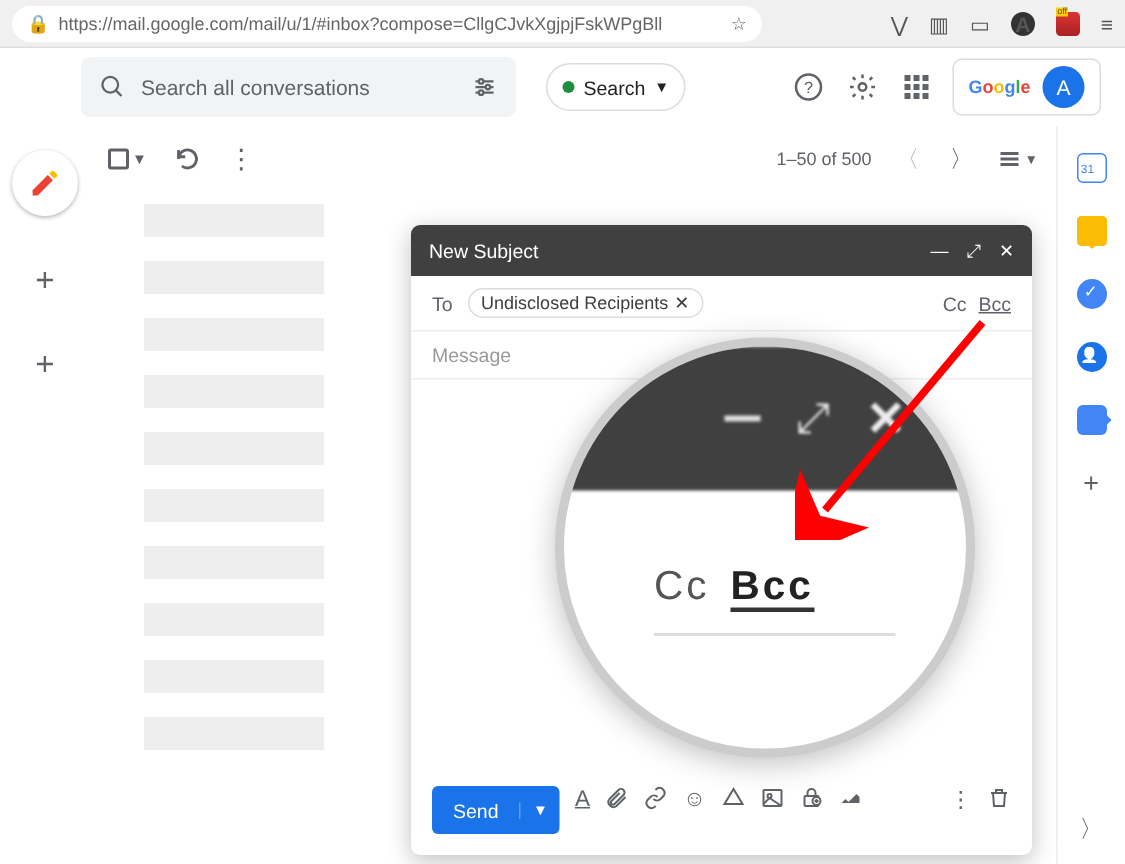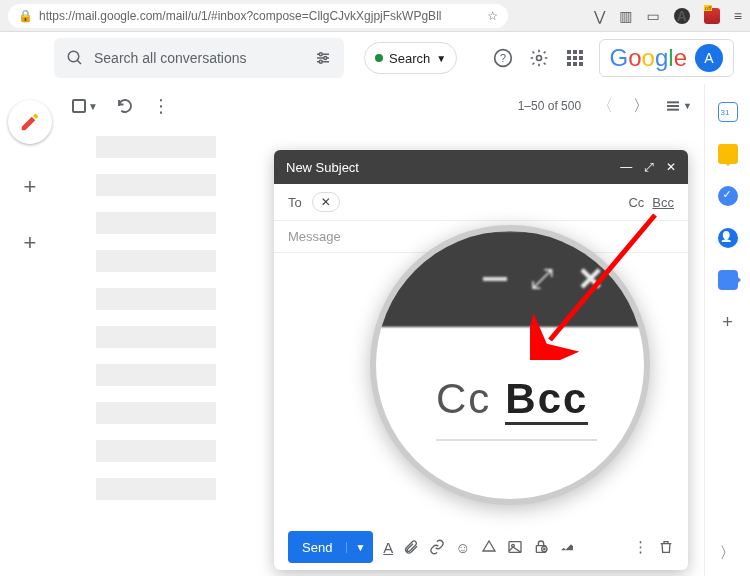--- a/index.html
+++ b/index.html
@@ -20,21 +20,21 @@
 .app-bar { height: 52px; display: flex; align-items: center; padding: 6px 16px 6px 54px; gap: 12px; }
 .search-box { width: 290px; height: 40px; background: #f1f3f4; border-radius: 6px; display: flex; align-items: center; padding: 0 12px; gap: 10px; color: #5f6368; font-size: 14px; }
 .search-box .tune { margin-left: auto; }
 .active-pill { height: 32px; border: 1px solid #dadce0; border-radius: 16px; display: flex; align-items: center; padding: 0 10px; gap: 6px; font-size: 13px; color: #202124; margin-left: 8px;}
 .active-pill .dot { width: 8px; height: 8px; background: #1e8e3e; border-radius: 50%; }
 .app-bar-right { margin-left: auto; display: flex; align-items: center; gap: 12px; }
 .icon-btn { width: 24px; height: 24px; display: inline-flex; align-items: center; justify-content: center; color: #5f6368; cursor: pointer; }
 .apps-grid { display: grid; grid-template-columns: repeat(3, 4px); grid-template-rows: repeat(3, 4px); gap: 2px; }
 .apps-grid div { background: #5f6368; }
 .google-box { border: 1px solid #dadce0; border-radius: 6px; padding: 4px 10px; display: flex; align-items: center; gap: 8px; }
-.google-logo { font-size: 24px; font-weight: 400; }
+.google-logo { font-size: 12px; font-weight: 700; }
 .google-logo span:nth-child(1){color:#4285f4}.google-logo span:nth-child(2){color:#ea4335}.google-logo span:nth-child(3){color:#fbbc05}.google-logo span:nth-child(4){color:#4285f4}.google-logo span:nth-child(5){color:#34a853}.google-logo span:nth-child(6){color:#ea4335}
 .avatar-big { width: 28px; height: 28px; border-radius: 50%; background: #1a73e8; color: #fff; display: flex; align-items: center; justify-content: center; font-size: 14px; font-weight: 500; }
 
 
 .main { display: flex; height: calc(576px - 32px - 52px); }
 .left-rail { width: 60px; display: flex; flex-direction: column; align-items: center; padding-top: 16px; gap: 30px; }
 .compose-btn { width: 44px; height: 44px; border-radius: 50%; background: #fff; box-shadow: 0 1px 3px rgba(0,0,0,0.3); display: flex; align-items: center; justify-content: center; }
 .plus { font-size: 22px; color: #5f6368; font-weight: 300; }
 
 .content { flex: 1; position: relative; }
@@ -69,34 +69,34 @@
 .compose-header { height: 34px; background: #404040; color: #fff; display: flex; align-items: center; padding: 0 12px; font-size: 13px; }
 .compose-header-icons { margin-left: auto; display: flex; gap: 12px; font-size: 12px; }
 .compose-header-icons span { cursor: pointer; }
 .compose-row { padding: 8px 14px; border-bottom: 1px solid #eee; display: flex; align-items: center; font-size: 13px; color: #5f6368; gap: 10px; }
 .compose-row.subject { color: #999; }
 .recipient-chip { border: 1px solid #dadce0; border-radius: 12px; padding: 2px 8px; font-size: 12px; color: #3c4043; display: flex; align-items: center; gap: 4px; font-weight:500; }
 .recipient-chip .x { font-size: 12px; cursor: pointer; font-weight:normal; }
 .cc-bcc { margin-left: auto; display: flex; gap: 8px; font-size: 13px; }
 .cc-bcc .bcc { text-decoration: underline; }
 .compose-body { flex: 1; padding: 10px 14px; font-size: 13px; position: relative; }
-.compose-footer { height: 46px; display: flex; align-items: center; padding: 0 14px; gap: 10px; }
+.compose-footer { height: 46px; display: flex; align-items: flex-start; padding: 0 14px; gap: 10px; }
 .send-btn { height: 32px; background: #1a73e8; color: #fff; border-radius: 4px; display: flex; align-items: center; font-size: 13px; font-weight: 500; overflow: hidden; }
 .send-btn .send-main { padding: 0 14px; }
 .send-btn .send-drop { padding: 0 8px; border-left: 1px solid rgba(255,255,255,0.3); font-size:10px; }
 .footer-icon { color: #5f6368; font-size: 15px; cursor: pointer; }
 .footer-spacer { flex: 1; }
 
 
 .magnifier { position: absolute; left: 370px; top: 225px; width: 280px; height: 280px; border-radius: 50%; border: 6px solid #ccc; background: #fff; box-shadow: 0 4px 20px rgba(0,0,0,0.25); overflow: hidden; z-index: 50; }
 .mag-header { height: 96px; background: #404040; display: flex; align-items: center; justify-content: flex-end; padding-right: 40px; gap: 24px; color: #eee; filter: blur(1px); }
 .mag-header .min { width:24px; height:4px; background:#ddd; }
 .mag-header .exp { font-size: 28px; }
 .mag-header .cls { font-size: 32px; font-weight:bold; }
-.mag-body { padding: 48px 0 0 60px; font-size: 42px; color: #555; letter-spacing: 2px; filter: blur(0.5px);}
+.mag-body { padding: 48px 0 0 60px; font-size: 27px; color: #555; letter-spacing: 2px; filter: blur(0.5px);}
 .mag-body .mbcc { font-weight: bold; border-bottom: 3px solid #333; margin-left: 14px; color:#222;}
 .mag-line { margin-top:16px; border-top:2px solid #ddd; width:60%; margin-left:60px;}
 
 .arrow-svg { position: absolute; left: 530px; top: 210px; z-index: 60; pointer-events: none; }
 
 svg { display: block; }
 </style>
 </head>
 <body>
 
@@ -262,20 +262,21 @@
     <span>New Subject</span>
     <div class="compose-header-icons">
       <span>—</span>
       <span>⤢</span>
       <span>✕</span>
     </div>
   </div>
   <div class="compose-row">
     <span>To</span>
     <span class="recipient-chip">
+      <span>Undisclosed Recipients</span>
       <span class="x">✕</span>
     </span>
     <span class="cc-bcc">
       <span>Cc</span>
       <span class="bcc">Bcc</span>
     </span>
   </div>
   <div class="compose-row subject">
     <span>Message</span>
   </div>

